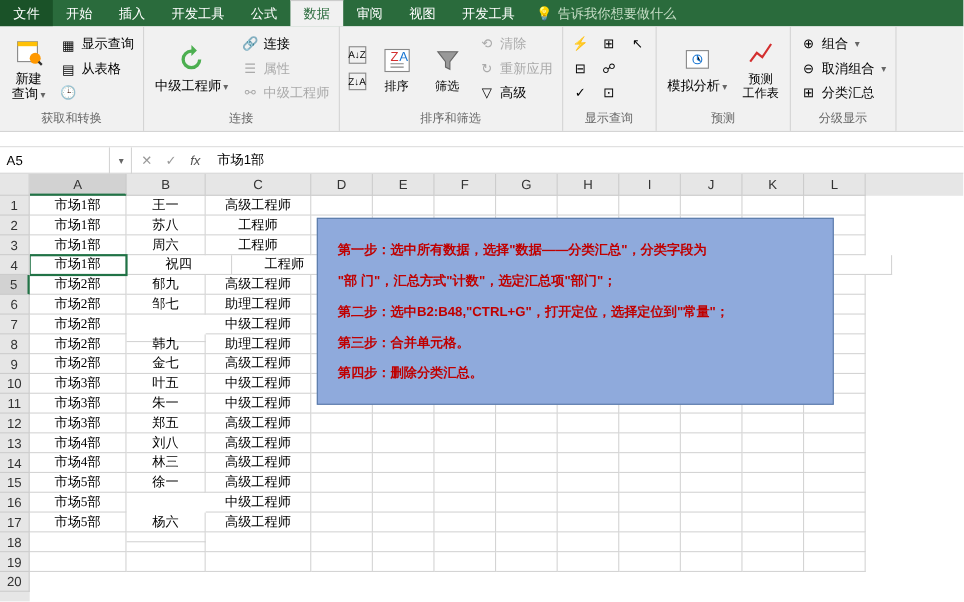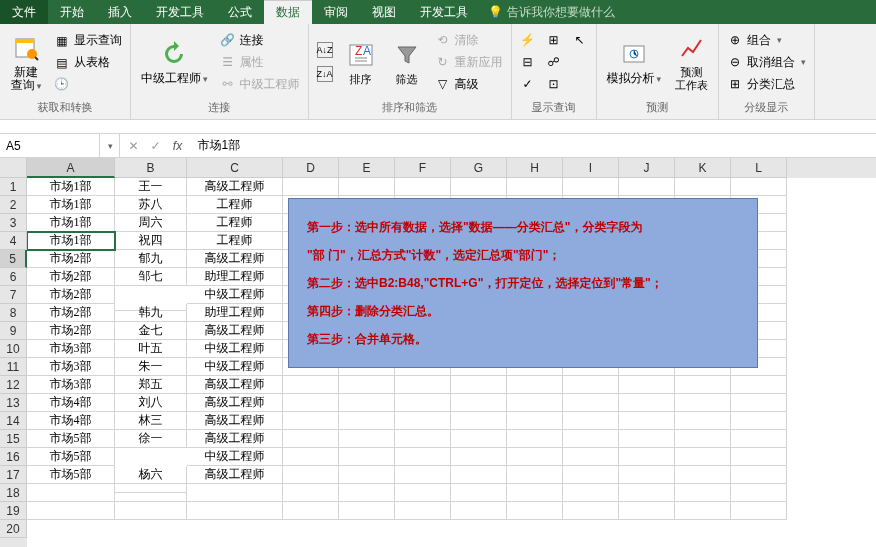--- a/index.html
+++ b/index.html
@@ -294,22 +294,22 @@
       <div class="row-h">17</div>
       <div class="row-h">18</div>
       <div class="row-h">19</div>
       <div class="row-h">20</div>
     </div>
   <div class="cells" id="cells">
     <div class="overlay" style="left:261px;top:20px;width:470px">
       <div>第一步：选中所有数据，选择"数据——分类汇总"，分类字段为</div>
       <div>"部 门"，汇总方式"计数"，选定汇总项"部门"；</div>
       <div>第二步：选中B2:B48,"CTRL+G"，打开定位，选择定位到"常量"；</div>
+      <div>第三步：合并单元格。</div>
       <div>第四步：删除分类汇总。</div>
-      <div>第三步：合并单元格。</div>
     </div>
       <div class="row">
         <div class="cell ctr" style="width: 88px;">市场1部</div>
         <div class="cell ctr" style="width: 72px;">王一</div>
         <div class="cell ctr" style="width: 96px;">高级工程师</div>
         <div class="cell" style="width: 56px;"></div>
         <div class="cell" style="width: 56px;"></div>
         <div class="cell" style="width: 56px;"></div>
         <div class="cell" style="width: 56px;"></div>
         <div class="cell" style="width: 56px;"></div>
@@ -341,21 +341,21 @@
         <div class="cell" style="width: 56px;"></div>
         <div class="cell" style="width: 56px;"></div>
         <div class="cell" style="width: 56px;"></div>
         <div class="cell" style="width: 56px;"></div>
         <div class="cell" style="width: 56px;"></div>
         <div class="cell" style="width: 56px;"></div>
         <div class="cell" style="width: 56px;"></div>
       </div>
       <div class="row">
         <div class="cell ctr selected" style="width: 88px;">市场1部</div>
-        <div class="cell ctr" style="width: 72px;">祝四</div>
+        <div class="cell ctr" style="width: 96px;">祝四</div>
         <div class="cell ctr" style="width: 96px;">工程师</div>
         <div class="cell" style="width: 56px;"></div>
         <div class="cell" style="width: 56px;"></div>
         <div class="cell" style="width: 56px;"></div>
         <div class="cell" style="width: 56px;"></div>
         <div class="cell" style="width: 56px;"></div>
         <div class="cell" style="width: 56px;"></div>
         <div class="cell" style="width: 56px;"></div>
         <div class="cell" style="width: 56px;"></div>
         <div class="cell" style="width: 56px;"></div>

